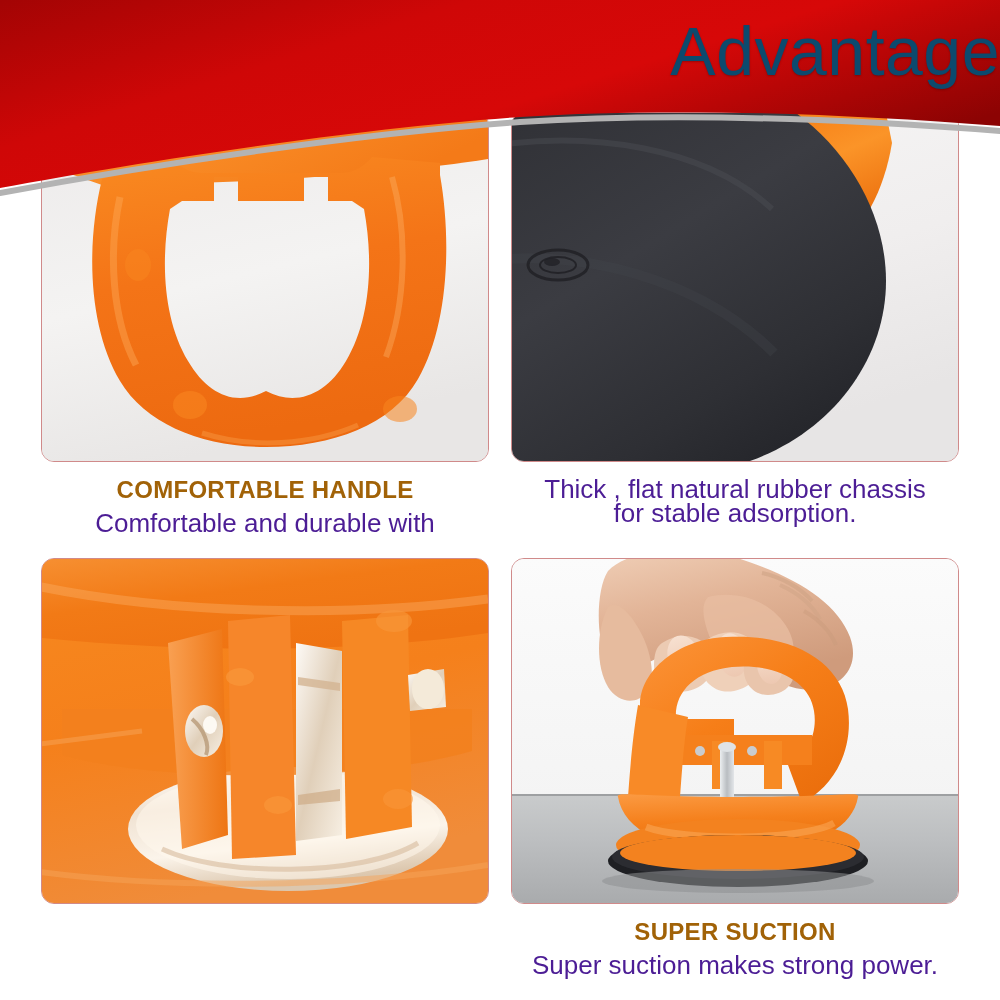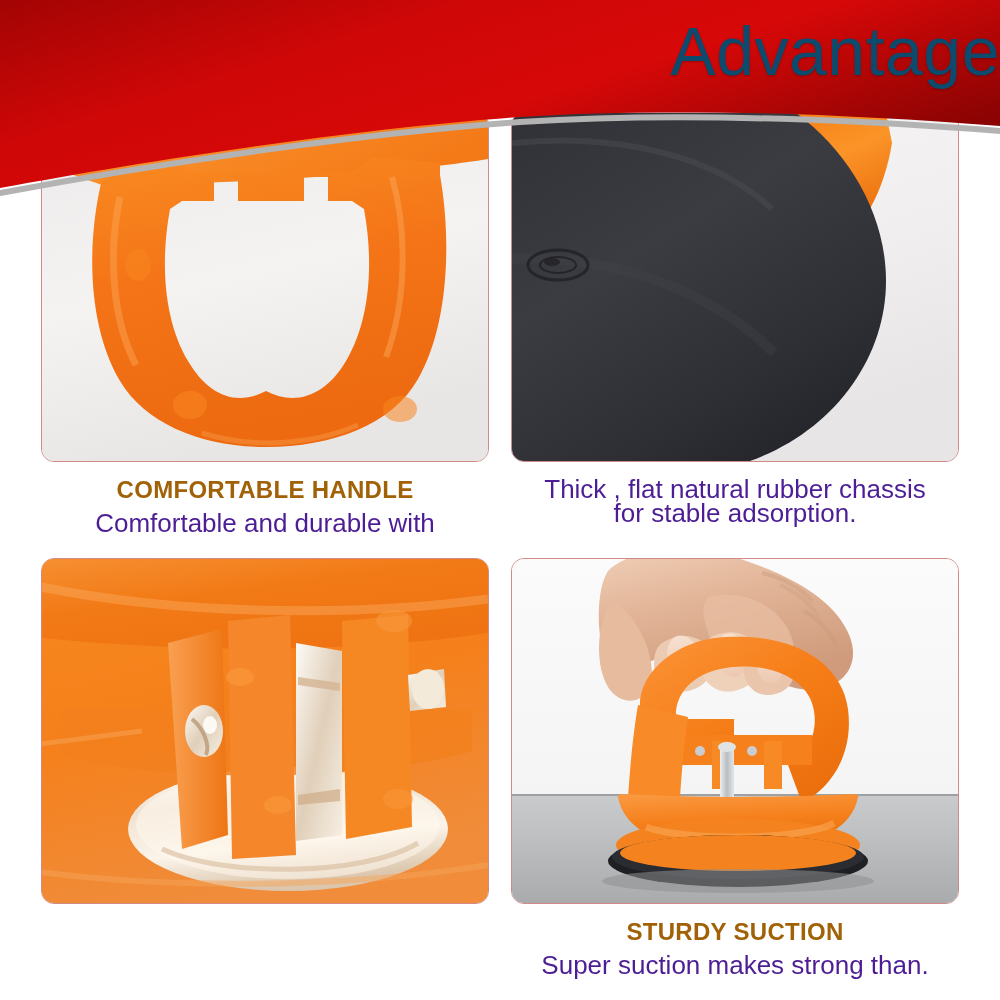--- a/index.html
+++ b/index.html
@@ -371,23 +371,23 @@
           <path d="M134 268 C170 282 290 282 322 264" stroke="#fcab5d" stroke-width="7" fill="none" opacity="0.5"></path>
 
           <ellipse cx="226" cy="302" rx="130" ry="26" fill="#1e1f23"></ellipse>
           <ellipse cx="226" cy="298" rx="126" ry="22" fill="#2b2c31"></ellipse>
           <ellipse cx="226" cy="294" rx="118" ry="18" fill="#f3821f"></ellipse>
 
           <ellipse cx="226" cy="322" rx="136" ry="12" fill="#8e9092" opacity="0.55"></ellipse>
         </svg>
       </div>
       <div class="caption">
-        <div class="cap-title">STURDY SUCTION</div>
+        <div class="cap-title">SUPER SUCTION</div>
         <div class="cap-desc">
-          <div>Super suction makes strong than.</div>
+          <div>Super suction makes strong power.</div>
         </div>
       </div>
     </div>
 
   </div>
 
   <div class="banner">
     <svg width="1000" height="200" viewBox="0 0 1000 200">
       <defs>
         <linearGradient id="bannerGrad" x1="0" y1="0" x2="1" y2="0.6">

